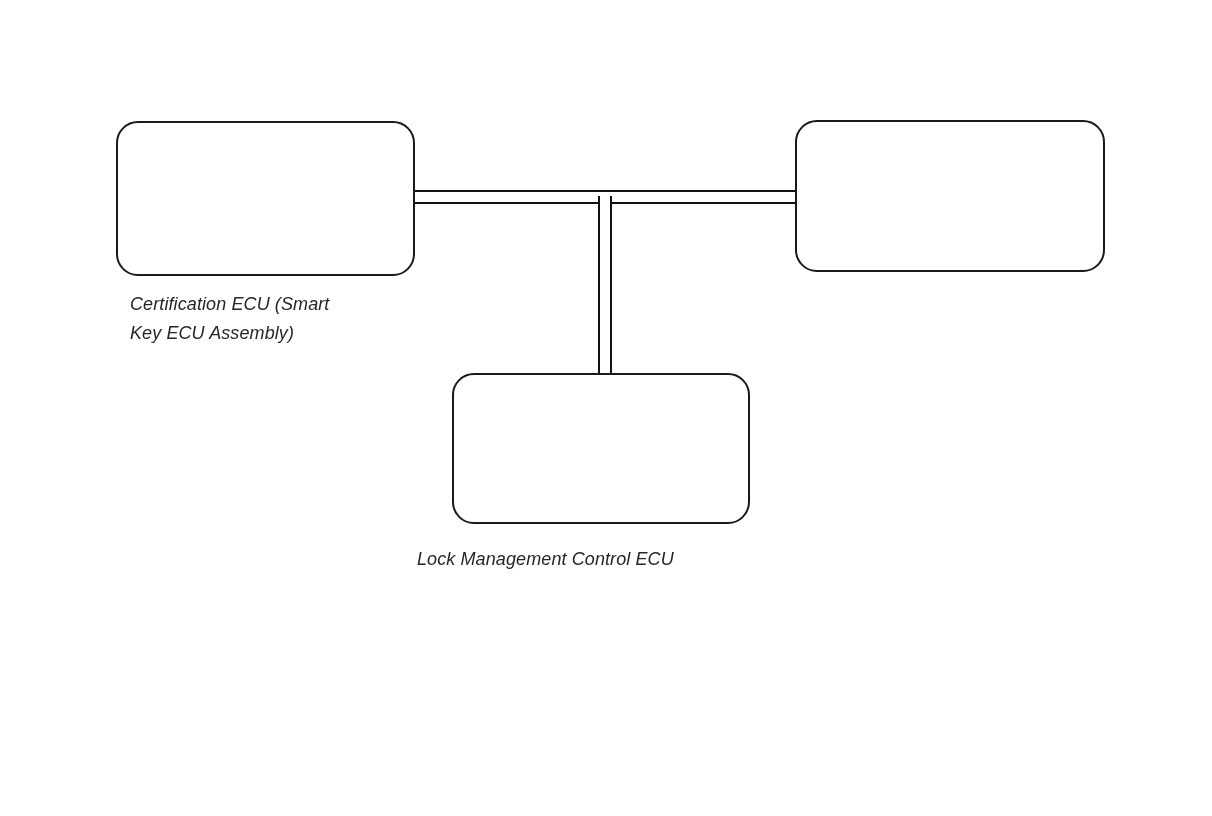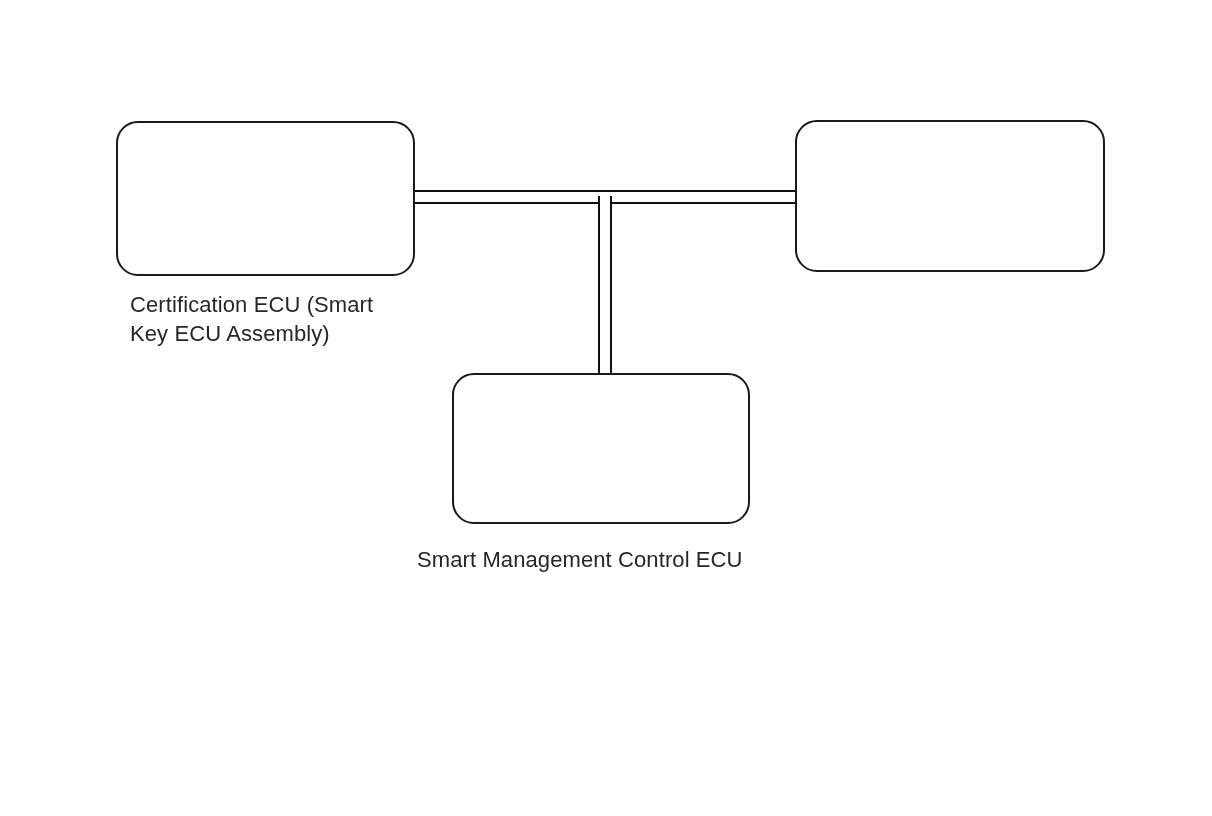--- a/index.html
+++ b/index.html
@@ -28,24 +28,25 @@
     border-radius: 22px;
   }
   .node-left   { left: 116px; top: 121px; width: 299px; height: 155px; }
   .node-right  { left: 795px; top: 120px; width: 310px; height: 152px; }
   .node-bottom { left: 452px; top: 373px; width: 298px; height: 151px; }
 
   
   .label {
     position: absolute;
     color: #262626;
-    font-size: 22px;
+    font-size: 18px;
     line-height: 29px;
     letter-spacing: 0.1px;
     white-space: pre-line;
+    font-style: italic;
   }
   .label-left   { left: 130px; top: 290px; width: 300px; }
   .label-right  { left: 795px; top: 290px; width: 330px; }
   .label-bottom { left: 417px; top: 545px; width: 400px; }
 
   
   .bus {
     position: absolute;
     box-sizing: border-box;
     background: #ffffff;
@@ -89,15 +90,15 @@
   <div class="bus bus-v"></div>
   <div class="bus-junction-mask"></div>
 
   <div class="node node-left"></div>
   <div class="label label-left">Certification ECU (Smart
 Key ECU Assembly)</div>
 
   <div class="node node-right"></div>
 
   <div class="node node-bottom"></div>
-  <div class="label label-bottom">Smart Management Control ECU</div>
+  <div class="label label-bottom">Lock Management Control ECU</div>
 
 </div>
 
 </body></html>

